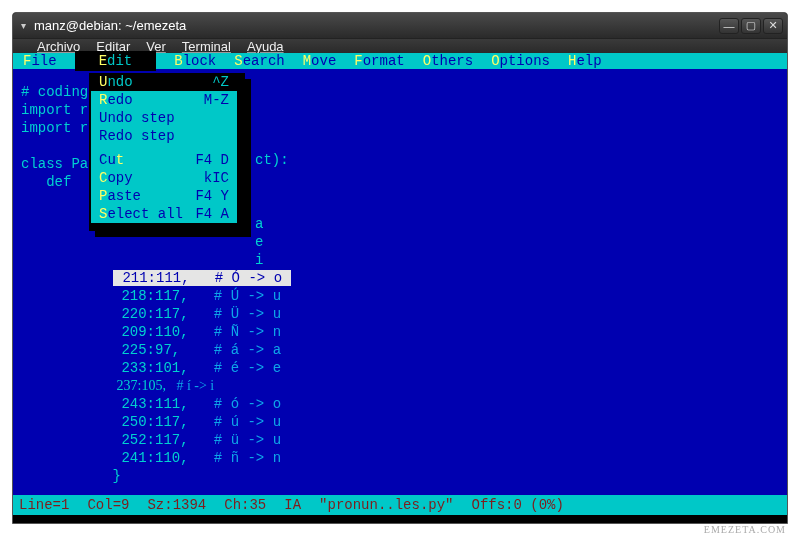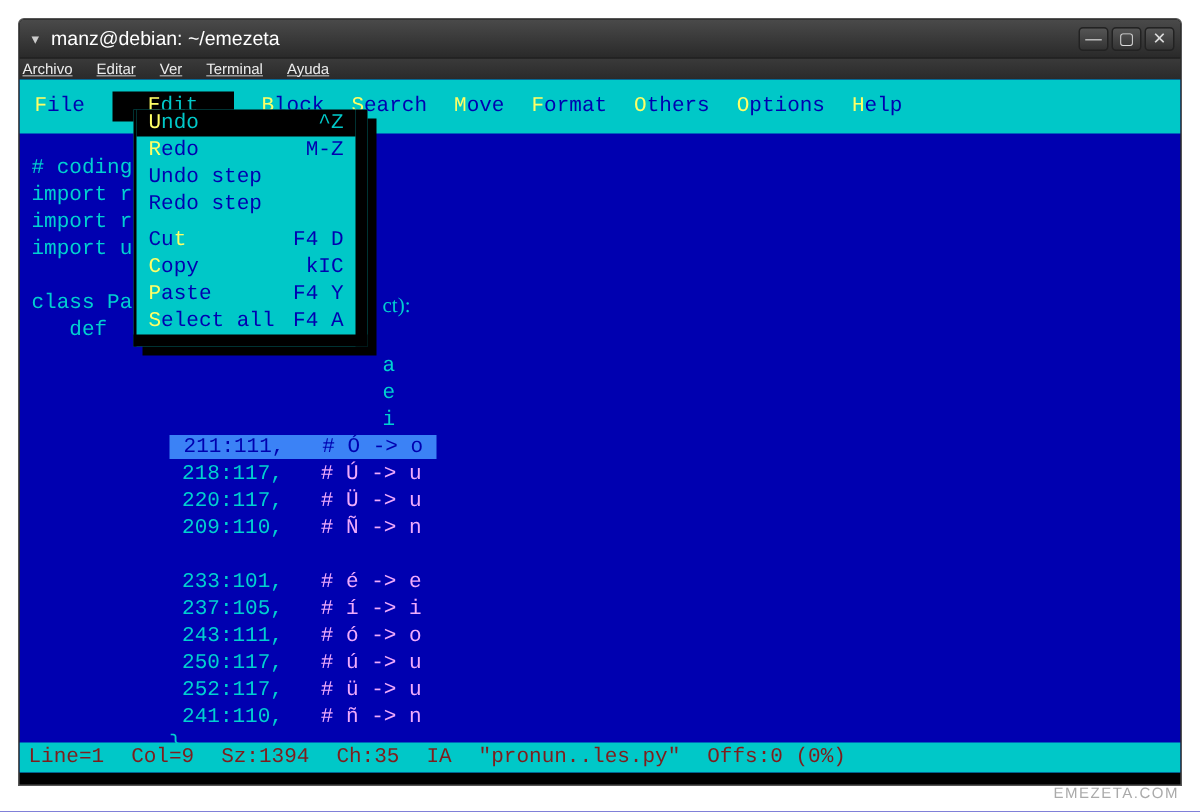--- a/index.html
+++ b/index.html
@@ -45,38 +45,38 @@
   border: 1px solid #222;
   border-radius: 3px;
   display: flex; align-items: center; justify-content: center;
   color: #ddd; font-size: 11px;
 }
 .os-menubar {
   height: 14px;
   background: linear-gradient(#3a3a3a,#2a2a2a);
   display: flex;
   align-items: center;
-  padding: 0 2px;
+  padding: 0 24px;
   gap: 16px;
   color: #eee;
   font-family: sans-serif;
-  font-size: 10px;
+  font-size: 13px;
 }
 .os-menubar span { text-decoration: underline; text-decoration-color: #999; }
 .terminal {
   position: relative;
   height: calc(100% - 48px);
   background: #0000b0;
   font-family: "Courier New", monospace;
   font-size: 14px;
   line-height: 18px;
   color: #00d0d0;
 }
 .editor-menubar {
-  height: 36px;
+  height: 16px;
   background: #00c8c8;
   display: flex;
   align-items: center;
   padding: 0 10px;
   gap: 18px;
   color: #0000b0;
   font-size: 14px;
 }
 .editor-menubar .mitem .hot { color: #ffff66; }
 .editor-menubar .mitem.active {
@@ -84,25 +84,25 @@
   color: #00c8c8;
   padding: 1px 24px;
 }
 .editor-menubar .mitem.active .hot { color: #ffff66; }
 .code-area {
   padding: 14px 8px;
   position: relative;
 }
 .code-line { white-space: pre; color: #00d0d0; height: 18px; }
 .code-line .hl {
-  background: #3b82f6;
+  background: #e5e5e5;
   color: #0000b0;
   padding: 0 1px;
 }
-.code-line .cm { color: #f0abfc; }
+.code-line .cm { color: #0ea5e9; }
 .dropdown {
   position: absolute;
   top: 20px;
   left: 76px;
   width: 156px;
   background: #00c8c8;
   border-left: 2px solid #000;
   border-right: 8px solid #000;
   border-bottom: 8px solid #000;
   box-shadow: 6px 6px 0 #000;
@@ -132,21 +132,21 @@
   display: flex;
   align-items: center;
   padding: 0 6px;
   font-size: 14px;
   gap: 18px;
 }
 .watermark {
   position: absolute;
   bottom: 6px; right: 14px;
   color: #aaa;
-  font-family: Liberation Sans, sans-serif;
+  font-family: Liberation Serif, serif;
   font-size: 10px;
   letter-spacing: 1px;
 }
 </style>
 </head>
 <body>
 
 <div class="window">
   <div class="titlebar">
     <span class="chevron">▾</span>
@@ -176,34 +176,34 @@
         <span class="mitem"><span class="hot">F</span>ormat</span>
         <span class="mitem"><span class="hot">O</span>thers</span>
         <span class="mitem"><span class="hot">O</span>ptions</span>
         <span class="mitem"><span class="hot">H</span>elp</span>
       </div>
 
     <div class="code-area" id="code-area">
         <div class="code-line"># coding</div>
         <div class="code-line">import r</div>
         <div class="code-line">import r</div>
-        <div class="code-line">import u</div>
         <div class="code-line"></div>
         <div class="code-line">class Pa</div>
         <div class="code-line">   def</div>
-        <div class="code-line" style="position: absolute; top: 107px; left: 242px; font-family: Liberation Serif, serif;">ct):</div>
+        <div class="code-line" style="position: absolute; top: 82px; left: 242px;">ct):</div>
         <div class="code-line" style="position: absolute; top: 146px; left: 242px;">a</div>
         <div class="code-line" style="position: absolute; top: 164px; left: 242px;">e</div>
         <div class="code-line" style="position: absolute; top: 182px; left: 242px;">i</div>
         <div class="code-line" style="position: absolute; top: 200px; left: 100px;"><span class="hl"> 211:111,   # Ó -&gt; o </span></div>
         <div class="code-line" style="position: absolute; top: 218px; left: 100px;"> 218:117,   <span class="cm"># Ú -&gt; u</span></div>
         <div class="code-line" style="position: absolute; top: 236px; left: 100px;"> 220:117,   <span class="cm"># Ü -&gt; u</span></div>
         <div class="code-line" style="position: absolute; top: 254px; left: 100px;"> 209:110,   <span class="cm"># Ñ -&gt; n</span></div>
+        <div class="code-line" style="position: absolute; top: 272px; left: 100px;"> 225:97,    <span class="cm"># á -&gt; a</span></div>
         <div class="code-line" style="position: absolute; top: 290px; left: 100px;"> 233:101,   <span class="cm"># é -&gt; e</span></div>
-        <div class="code-line" style="position: absolute; top: 308px; left: 100px;"> 237:105,   <span class="cm"># í -&gt; i</span></div>
+        <div class="code-line" style="position: absolute; top: 308px; left: 100px; font-family: Liberation Serif, serif;"> 237:105,   <span class="cm"># í -&gt; i</span></div>
         <div class="code-line" style="position: absolute; top: 326px; left: 100px;"> 243:111,   <span class="cm"># ó -&gt; o</span></div>
         <div class="code-line" style="position: absolute; top: 344px; left: 100px;"> 250:117,   <span class="cm"># ú -&gt; u</span></div>
         <div class="code-line" style="position: absolute; top: 362px; left: 100px;"> 252:117,   <span class="cm"># ü -&gt; u</span></div>
         <div class="code-line" style="position: absolute; top: 380px; left: 100px;"> 241:110,   <span class="cm"># ñ -&gt; n</span></div>
         <div class="code-line" style="position: absolute; top: 398px; left: 24px;">         }</div>
       </div>
 
     <div class="dropdown" id="dropdown">
         <div class="ditem selected">
           <span><span class="dhot">U</span>ndo</span>

